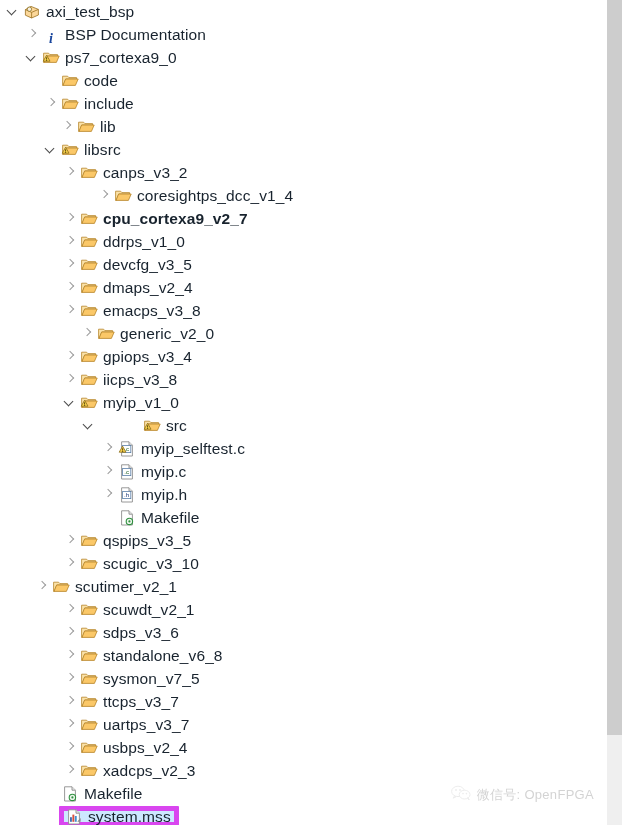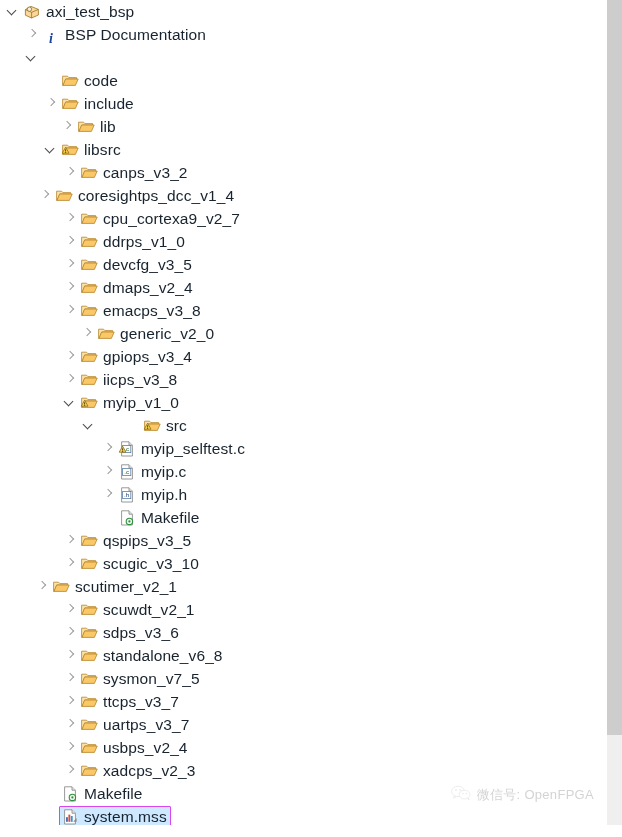--- a/index.html
+++ b/index.html
@@ -91,21 +91,21 @@
   .label {
     font-size: 15.5px;
     color: #18232e;
     letter-spacing: 0.1px;
     padding-left: 1px;
     font-family: "Liberation Sans", sans-serif;
   }
 
   .row.selected .sel-wrap {
     background: #cde8ff;
-    border: 1px solid #d946ef;
+    border: 5px solid #d946ef;
     border-radius: 1px;
     padding: 0 3px 0 1px;
     margin-left: -1px;
     height: 21px;
     display: inline-flex;
     align-items: center;
     box-sizing: border-box;
   }
   .sel-wrap {
     display: inline-flex;
@@ -182,97 +182,109 @@
       </div>
       <div class="row" style="padding-left: 23px;">
         <span class="twisty collapsed"></span>
         <span class="sel-wrap">
           <span class="icon"><span style="display:inline-block;width:18px;height:18px;line-height:18px;text-align:center;font-family:'Liberation Serif',serif;font-weight:bold;font-style:italic;font-size:14px;color:#19469d;">i</span></span>
           <span class="label">BSP Documentation</span>
         </span>
       </div>
       <div class="row" style="padding-left: 23px;">
         <span class="twisty expanded"></span>
-      </div>
-      <div class="row" style="padding-left: 42px;">
-        <span class="twisty none"></span>
-        <span class="sel-wrap">
-          <span class="icon">
-            <svg width="18" height="18" viewBox="0 0 18 18">
-              <path d="M1.6 4.2 L6.6 4.2 L7.9 5.6 L15.6 5.6 L15.6 7.0 L4.8 7.0 L2.2 13.4 L1.6 13.4 Z" fill="#fbe2a8" stroke="#b5842a" stroke-width="0.8" stroke-linejoin="round"></path>
-              <path d="M4.6 7.0 L17.2 7.0 L14.4 13.4 L2.0 13.4 Z" fill="#fbc868" stroke="#b5842a" stroke-width="0.8" stroke-linejoin="round"></path>
-            </svg>
-          </span>
-          <span class="label">code</span>
-        </span>
-      </div>
-      <div class="row" style="padding-left: 42px;">
-        <span class="twisty collapsed"></span>
-        <span class="sel-wrap">
-          <span class="icon">
-            <svg width="18" height="18" viewBox="0 0 18 18">
-              <path d="M1.6 4.2 L6.6 4.2 L7.9 5.6 L15.6 5.6 L15.6 7.0 L4.8 7.0 L2.2 13.4 L1.6 13.4 Z" fill="#fbe2a8" stroke="#b5842a" stroke-width="0.8" stroke-linejoin="round"></path>
-              <path d="M4.6 7.0 L17.2 7.0 L14.4 13.4 L2.0 13.4 Z" fill="#fbc868" stroke="#b5842a" stroke-width="0.8" stroke-linejoin="round"></path>
-            </svg>
-          </span>
-          <span class="label">include</span>
-        </span>
-      </div>
-      <div class="row" style="padding-left: 58px;">
-        <span class="twisty collapsed"></span>
-        <span class="sel-wrap">
-          <span class="icon">
-            <svg width="18" height="18" viewBox="0 0 18 18">
-              <path d="M1.6 4.2 L6.6 4.2 L7.9 5.6 L15.6 5.6 L15.6 7.0 L4.8 7.0 L2.2 13.4 L1.6 13.4 Z" fill="#fbe2a8" stroke="#b5842a" stroke-width="0.8" stroke-linejoin="round"></path>
-              <path d="M4.6 7.0 L17.2 7.0 L14.4 13.4 L2.0 13.4 Z" fill="#fbc868" stroke="#b5842a" stroke-width="0.8" stroke-linejoin="round"></path>
-            </svg>
-          </span>
-          <span class="label">lib</span>
-        </span>
-      </div>
-      <div class="row" style="padding-left: 42px;">
-        <span class="twisty expanded"></span>
         <span class="sel-wrap">
           <span class="icon">
             <svg width="18" height="18" viewBox="0 0 18 18">
               <path d="M1.6 4.2 L6.6 4.2 L7.9 5.6 L15.6 5.6 L15.6 7.0 L4.8 7.0 L2.2 13.4 L1.6 13.4 Z" fill="#fbe2a8" stroke="#b5842a" stroke-width="0.8" stroke-linejoin="round"></path>
               <path d="M4.6 7.0 L17.2 7.0 L14.4 13.4 L2.0 13.4 Z" fill="#fbc868" stroke="#b5842a" stroke-width="0.8" stroke-linejoin="round"></path>
               <path d="M1.2 12.2 L4.6 6.2 L8.0 12.2 Z" fill="#fbd44b" stroke="#8a6d1a" stroke-width="0.8" stroke-linejoin="round"></path>
               <rect x="4.2" y="8.3" width="0.9" height="2.3" fill="#4a3a0a"></rect>
               <rect x="4.2" y="11.1" width="0.9" height="0.9" fill="#4a3a0a"></rect>
             </svg>
           </span>
+          <span class="label">ps7_cortexa9_0</span>
+        </span>
+      </div>
+      <div class="row" style="padding-left: 42px;">
+        <span class="twisty none"></span>
+        <span class="sel-wrap">
+          <span class="icon">
+            <svg width="18" height="18" viewBox="0 0 18 18">
+              <path d="M1.6 4.2 L6.6 4.2 L7.9 5.6 L15.6 5.6 L15.6 7.0 L4.8 7.0 L2.2 13.4 L1.6 13.4 Z" fill="#fbe2a8" stroke="#b5842a" stroke-width="0.8" stroke-linejoin="round"></path>
+              <path d="M4.6 7.0 L17.2 7.0 L14.4 13.4 L2.0 13.4 Z" fill="#fbc868" stroke="#b5842a" stroke-width="0.8" stroke-linejoin="round"></path>
+            </svg>
+          </span>
+          <span class="label">code</span>
+        </span>
+      </div>
+      <div class="row" style="padding-left: 42px;">
+        <span class="twisty collapsed"></span>
+        <span class="sel-wrap">
+          <span class="icon">
+            <svg width="18" height="18" viewBox="0 0 18 18">
+              <path d="M1.6 4.2 L6.6 4.2 L7.9 5.6 L15.6 5.6 L15.6 7.0 L4.8 7.0 L2.2 13.4 L1.6 13.4 Z" fill="#fbe2a8" stroke="#b5842a" stroke-width="0.8" stroke-linejoin="round"></path>
+              <path d="M4.6 7.0 L17.2 7.0 L14.4 13.4 L2.0 13.4 Z" fill="#fbc868" stroke="#b5842a" stroke-width="0.8" stroke-linejoin="round"></path>
+            </svg>
+          </span>
+          <span class="label">include</span>
+        </span>
+      </div>
+      <div class="row" style="padding-left: 58px;">
+        <span class="twisty collapsed"></span>
+        <span class="sel-wrap">
+          <span class="icon">
+            <svg width="18" height="18" viewBox="0 0 18 18">
+              <path d="M1.6 4.2 L6.6 4.2 L7.9 5.6 L15.6 5.6 L15.6 7.0 L4.8 7.0 L2.2 13.4 L1.6 13.4 Z" fill="#fbe2a8" stroke="#b5842a" stroke-width="0.8" stroke-linejoin="round"></path>
+              <path d="M4.6 7.0 L17.2 7.0 L14.4 13.4 L2.0 13.4 Z" fill="#fbc868" stroke="#b5842a" stroke-width="0.8" stroke-linejoin="round"></path>
+            </svg>
+          </span>
+          <span class="label">lib</span>
+        </span>
+      </div>
+      <div class="row" style="padding-left: 42px;">
+        <span class="twisty expanded"></span>
+        <span class="sel-wrap">
+          <span class="icon">
+            <svg width="18" height="18" viewBox="0 0 18 18">
+              <path d="M1.6 4.2 L6.6 4.2 L7.9 5.6 L15.6 5.6 L15.6 7.0 L4.8 7.0 L2.2 13.4 L1.6 13.4 Z" fill="#fbe2a8" stroke="#b5842a" stroke-width="0.8" stroke-linejoin="round"></path>
+              <path d="M4.6 7.0 L17.2 7.0 L14.4 13.4 L2.0 13.4 Z" fill="#fbc868" stroke="#b5842a" stroke-width="0.8" stroke-linejoin="round"></path>
+              <path d="M1.2 12.2 L4.6 6.2 L8.0 12.2 Z" fill="#fbd44b" stroke="#8a6d1a" stroke-width="0.8" stroke-linejoin="round"></path>
+              <rect x="4.2" y="8.3" width="0.9" height="2.3" fill="#4a3a0a"></rect>
+              <rect x="4.2" y="11.1" width="0.9" height="0.9" fill="#4a3a0a"></rect>
+            </svg>
+          </span>
           <span class="label">libsrc</span>
         </span>
       </div>
       <div class="row" style="padding-left: 61px;">
         <span class="twisty collapsed"></span>
         <span class="sel-wrap">
           <span class="icon">
             <svg width="18" height="18" viewBox="0 0 18 18">
               <path d="M1.6 4.2 L6.6 4.2 L7.9 5.6 L15.6 5.6 L15.6 7.0 L4.8 7.0 L2.2 13.4 L1.6 13.4 Z" fill="#fbe2a8" stroke="#b5842a" stroke-width="0.8" stroke-linejoin="round"></path>
               <path d="M4.6 7.0 L17.2 7.0 L14.4 13.4 L2.0 13.4 Z" fill="#fbc868" stroke="#b5842a" stroke-width="0.8" stroke-linejoin="round"></path>
             </svg>
           </span>
           <span class="label">canps_v3_2</span>
         </span>
       </div>
-      <div class="row" style="padding-left: 36px;">
+      <div class="row" style="padding-left: 95px;">
         <span class="twisty collapsed"></span>
         <span class="sel-wrap">
           <span class="icon">
             <svg width="18" height="18" viewBox="0 0 18 18">
               <path d="M1.6 4.2 L6.6 4.2 L7.9 5.6 L15.6 5.6 L15.6 7.0 L4.8 7.0 L2.2 13.4 L1.6 13.4 Z" fill="#fbe2a8" stroke="#b5842a" stroke-width="0.8" stroke-linejoin="round"></path>
               <path d="M4.6 7.0 L17.2 7.0 L14.4 13.4 L2.0 13.4 Z" fill="#fbc868" stroke="#b5842a" stroke-width="0.8" stroke-linejoin="round"></path>
             </svg>
           </span>
           <span class="label">coresightps_dcc_v1_4</span>
         </span>
       </div>
-      <div class="row" style="padding-left: 61px;">
+      <div class="row" style="padding-left: 61px; font-weight: bold;">
         <span class="twisty collapsed"></span>
         <span class="sel-wrap">
           <span class="icon">
             <svg width="18" height="18" viewBox="0 0 18 18">
               <path d="M1.6 4.2 L6.6 4.2 L7.9 5.6 L15.6 5.6 L15.6 7.0 L4.8 7.0 L2.2 13.4 L1.6 13.4 Z" fill="#fbe2a8" stroke="#b5842a" stroke-width="0.8" stroke-linejoin="round"></path>
               <path d="M4.6 7.0 L17.2 7.0 L14.4 13.4 L2.0 13.4 Z" fill="#fbc868" stroke="#b5842a" stroke-width="0.8" stroke-linejoin="round"></path>
             </svg>
           </span>
           <span class="label">cpu_cortexa9_v2_7</span>
         </span>

